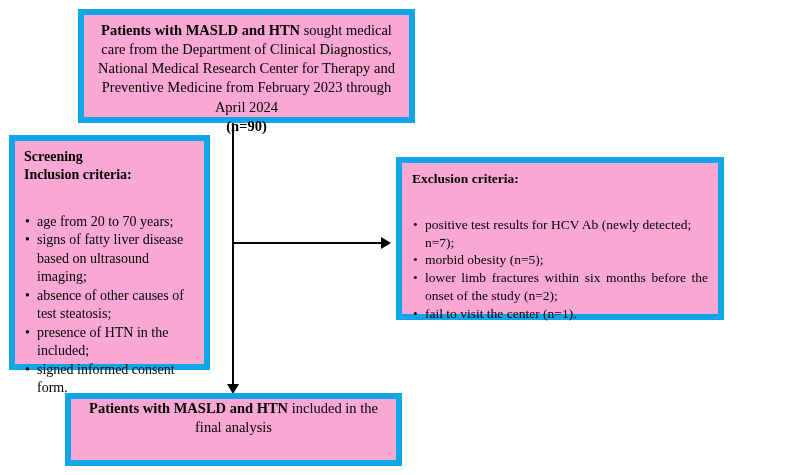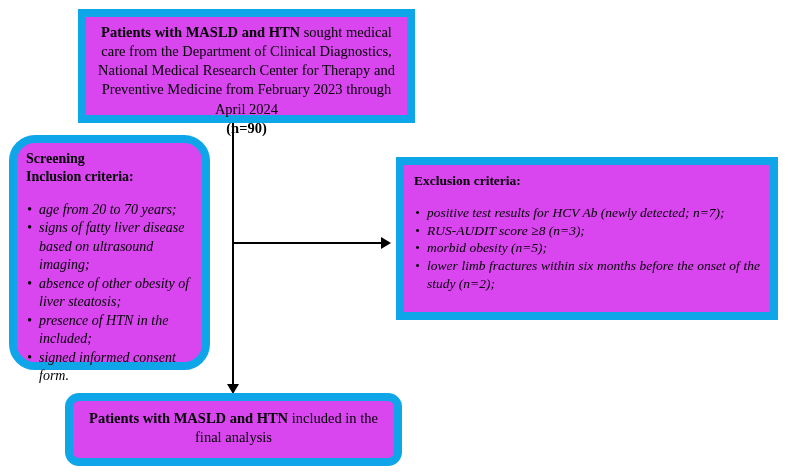--- a/index.html
+++ b/index.html
@@ -8,59 +8,56 @@
     width: 789px; height: 475px;
     font-family: "Liberation Serif", "DejaVu Serif", serif;
     color: #000000;
     position: relative;
     overflow: hidden;
   }
   .canvas { position: absolute; inset: 0; }
 
   .box {
     position: absolute;
-    border: 8px solid #0ea5e9;
-    background: #d946ef;
+    border: 6px solid #0ea5e9;
+    background: #f9a8d4;
     line-height: 1.32;
   }
 
   .box-top {
     left: 78px; top: 9px; width: 337px; height: 114px;
     padding: 6px 8px;
     text-align: center;
     font-size: 14.5px;
   }
   .box-screening {
     left: 9px; top: 135px; width: 201px; height: 235px;
     padding: 7px 9px;
     text-align: left;
     font-size: 14px;
-    border-radius: 26px;
   }
   .box-exclusion {
-    left: 396px; top: 157px; width: 382px; height: 163px;
+    left: 396px; top: 157px; width: 328px; height: 163px;
     padding: 7px 10px;
     text-align: left;
     font-size: 13.5px;
   }
   .box-final {
     left: 65px; top: 393px; width: 337px; height: 73px;
-    padding: 8px 10px;
+    padding: 0 10px;
     text-align: center;
     font-size: 14.5px;
-    border-radius: 14px;
   }
 
   .b { font-weight: bold; }
   .spacer { height: 14px; }
 
   ul.criteria {
     list-style: none;
-    margin-top: 0;
-    font-style: italic;
+    margin-top: 14px;
   }
   ul.criteria li {
     position: relative;
     padding-left: 13px;
   }
   ul.criteria li::before {
     content: "\2022";
     position: absolute;
     left: 1px; top: 0;
   }
@@ -100,34 +97,34 @@
   <div class="arrowhead arrow-down"></div>
   <div class="arrowhead arrow-right"></div>
 
   <div class="box box-screening">
     <div class="b">Screening</div>
     <div class="b">Inclusion criteria:</div>
     <div class="spacer"></div>
     <ul class="criteria">
       <li>age from 20 to 70 years;</li>
       <li>signs of fatty liver disease based on ultrasound imaging;</li>
-      <li>absence of other obesity of liver steatosis;</li>
+      <li>absence of other causes of test steatosis;</li>
       <li>presence of HTN in the included;</li>
       <li>signed informed consent form.</li>
     </ul>
   </div>
 
   <div class="box box-exclusion">
     <div class="b">Exclusion criteria:</div>
     <div class="spacer"></div>
     <ul class="criteria">
       <li>positive test results for HCV Ab (newly detected; n=7);</li>
-      <li>RUS-AUDIT score ≥8 (n=3);</li>
       <li>morbid obesity (n=5);</li>
       <li class="justify">lower limb fractures within six months before the onset of the study (n=2);</li>
+      <li>fail to visit the center (n=1).</li>
     </ul>
   </div>
 
   <div class="box box-final">
     <span class="b">Patients with MASLD and HTN</span><span> included in the final analysis</span>
   </div>
 
 </div>
 
 </body></html>

